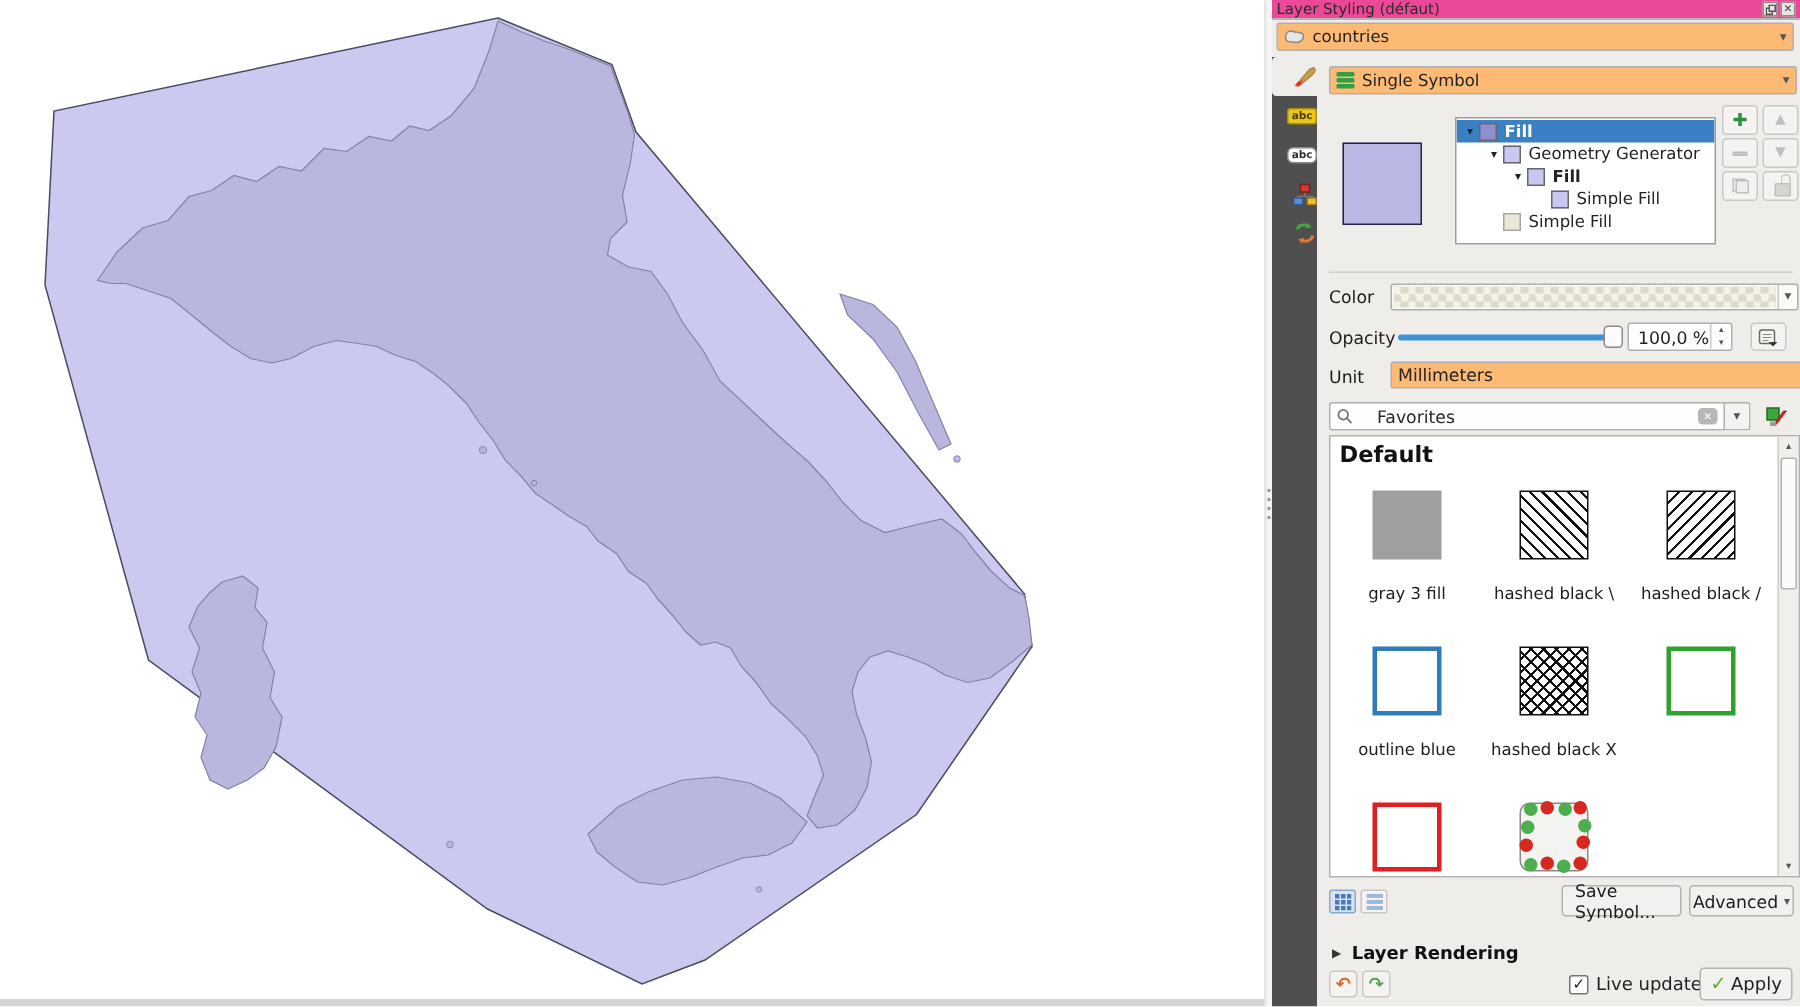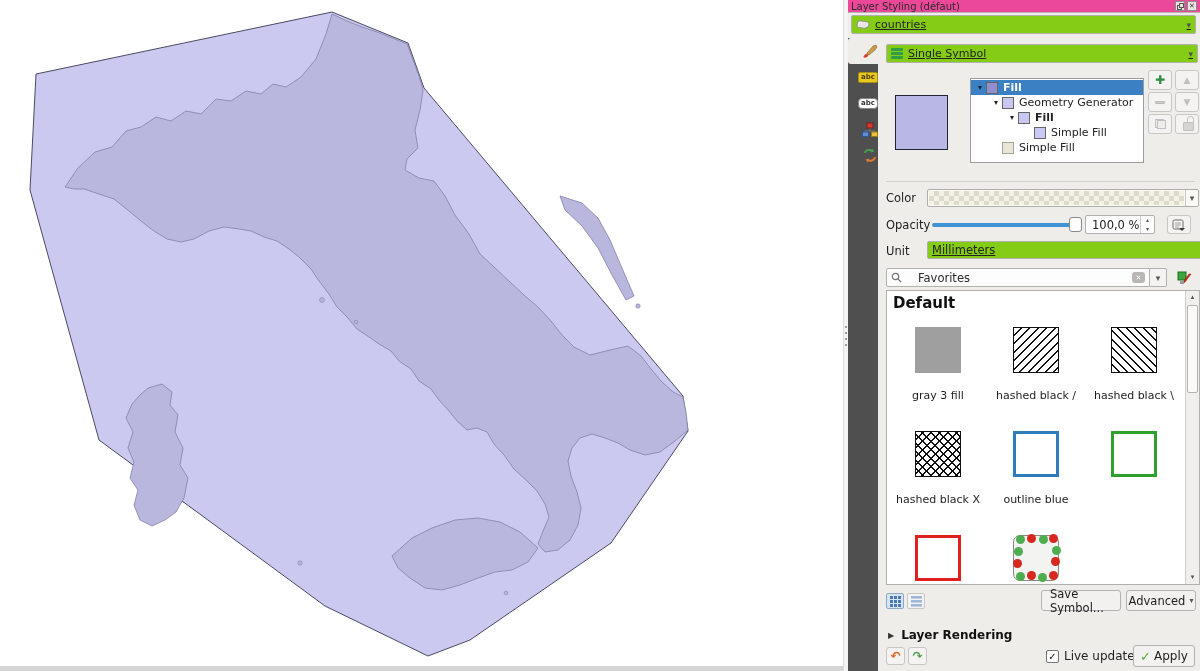--- a/index.html
+++ b/index.html
@@ -16,22 +16,22 @@
     background:repeating-linear-gradient(#9a9a9a 0 2px, transparent 2px 6px); }
 
   
   .panel { position:absolute; left:848px; top:0; width:352px; height:671px; background:#efedea; }
   .titlebar { position:absolute; left:0; top:0; right:0; height:13px; background:#ec4899;
     border-bottom:1px solid #b8b4b0; display:flex; align-items:center; padding:0 3px; font-size:10px; color:#2b2b2b; }
   .titlebar .t { flex:1; }
   .tb-btn { width:10px; height:10px; border:1px solid #8f8b88; background:#e8e5e2; margin-left:2px;
     display:flex; align-items:center; justify-content:center; font-size:7px; color:#444; }
 
-  .combo { background:#84cc16; border:1px solid #b2b0ae; border-radius:2px; display:flex; align-items:center;
-    padding:0 4px; gap:5px;text-decoration:underline; }
+  .combo { background:#fdba74; border:1px solid #b2b0ae; border-radius:2px; display:flex; align-items:center;
+    padding:0 4px; gap:5px; }
   .combo .arrow { margin-left:auto; color:#555; font-size:9px; }
   .layer-combo { position:absolute; left:3px; top:15px; width:345px; height:19px; }
 
   
   .tabbar { position:absolute; left:0; top:38px; width:30px; bottom:0; background:#4f4f4f; }
   .tab { width:30px; height:26px; display:flex; align-items:center; justify-content:flex-end; cursor:pointer; }
   .tab.selected { background:#efedea; border-radius:3px 0 0 3px; }
   .badge { font-size:7px; font-weight:bold; border-radius:2px; padding:0 2px; line-height:9px; }
   .badge.yellow { background:#e8c81e; color:#4d3e00; border:1px solid #a89110; }
   .badge.white  { background:#ffffff; color:#333; border:1px solid #888; border-radius:4px; }
@@ -361,34 +361,34 @@
       </div>
 
       <div class="gallery">
         <div class="gal-head">Default</div>
         <div class="gal-grid">
             <div class="sym-item">
               <div class="sw gray-fill"></div>
               <div class="lb">gray 3 fill</div>
             </div>
             <div class="sym-item">
+              <div class="sw hatch-back"></div>
+              <div class="lb">hashed black \</div>
+            </div>
+            <div class="sym-item">
               <div class="sw hatch-fwd"></div>
               <div class="lb">hashed black /</div>
             </div>
             <div class="sym-item">
-              <div class="sw hatch-back"></div>
-              <div class="lb">hashed black \</div>
+              <div class="sw outline-blue"></div>
+              <div class="lb">outline blue</div>
             </div>
             <div class="sym-item">
               <div class="sw hatch-x"></div>
               <div class="lb">hashed black X</div>
-            </div>
-            <div class="sym-item">
-              <div class="sw outline-blue"></div>
-              <div class="lb">outline blue</div>
             </div>
             <div class="sym-item">
               <div class="sw outline-green"></div>
               <div class="lb"></div>
             </div>
             <div class="sym-item">
               <div class="sw outline-red"></div>
               <div class="lb"></div>
             </div>
             <div class="sym-item">

